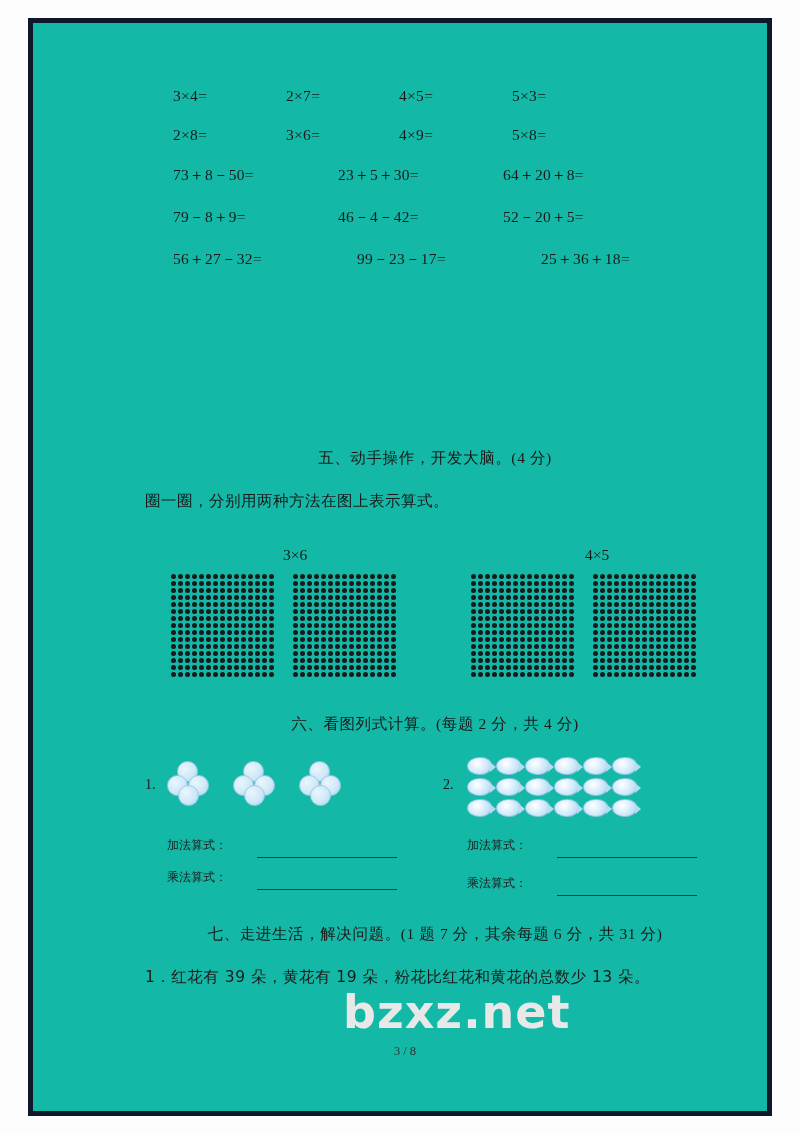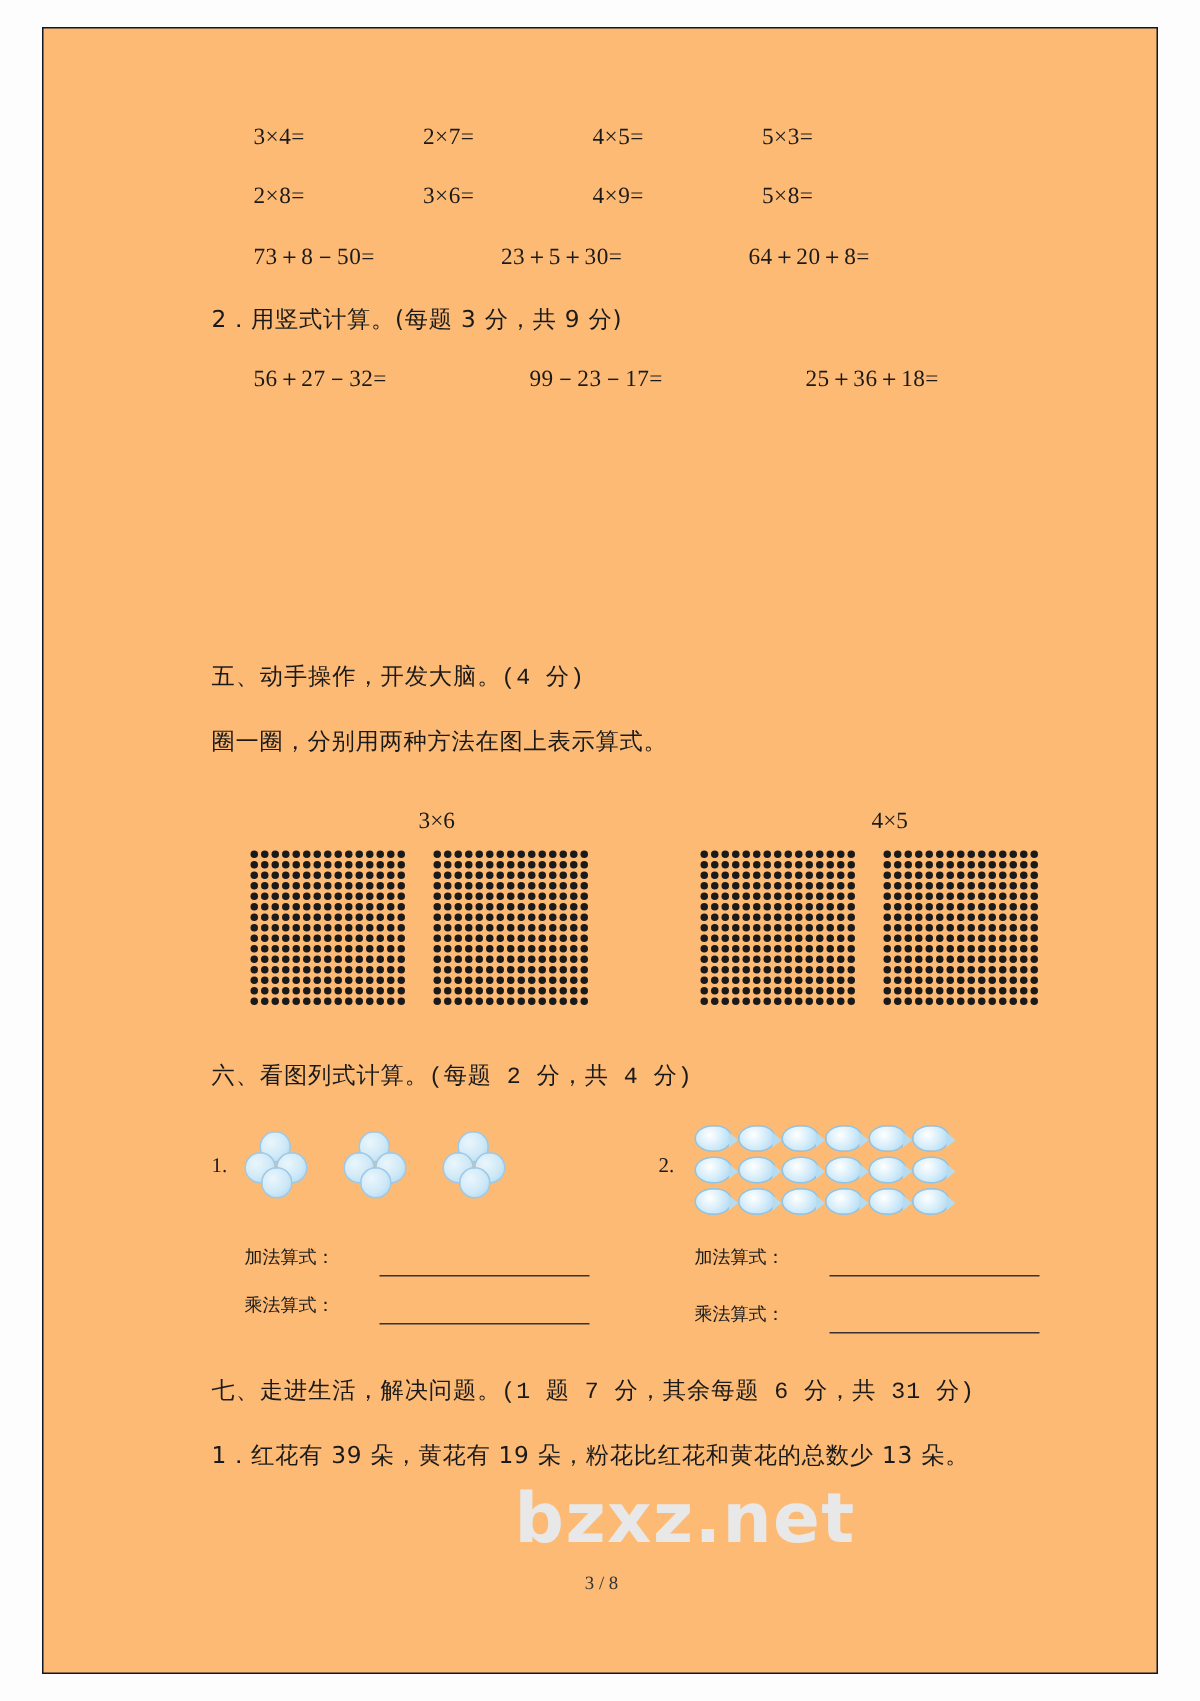--- a/index.html
+++ b/index.html
@@ -21,22 +21,22 @@
     width: 800px;
     height: 1134px;
     background: #fdfdfd;
   }
   .page-inner {
     position: absolute;
     left: 28px;
     top: 18px;
     width: 744px;
     height: 1098px;
-    background: #fdba74;
-    border: 1px solid #0f172a;
+    background: #14b8a6;
+    border: 5px solid #0f172a;
     box-sizing: border-box;
   }
   .content {
     position: absolute;
     left: 112px;
     top: 60px;
     width: 580px;
   }
   .eq {
     font-family: "Liberation Serif", serif;
@@ -44,23 +44,24 @@
     letter-spacing: 0.3px;
     white-space: nowrap;
   }
   .cn {
     font-family: "DejaVu Sans", sans-serif;
     font-size: 15.5px;
     letter-spacing: 0.5px;
     white-space: nowrap;
   }
   .heading {
-    font-family: Liberation Mono, monospace;
+    font-family: Liberation Serif, serif;
     font-size: 15.5px;
     letter-spacing: 0.6px;
+    text-align: center;
   }
 
   
   .oral {
     margin-top: 4px;
   }
   .oral-row {
     display: flex;
     margin-bottom: 21px;
   }
@@ -256,23 +257,27 @@
           <div class="cell eq">2×8=</div>
           <div class="cell eq">3×6=</div>
           <div class="cell eq">4×9=</div>
           <div class="cell eq">5×8=</div>
         </div>
         <div class="oral-row r3">
           <div class="cell eq">73＋8－50=</div>
           <div class="cell eq">23＋5＋30=</div>
           <div class="cell eq">64＋20＋8=</div>
         </div>
+        <div class="oral-row r4">
+          <div class="cell eq">79－8＋9=</div>
+          <div class="cell eq">46－4－42=</div>
+          <div class="cell eq">52－20＋5=</div>
+        </div>
       </div>
 
-      <div class="sec2-title cn">2．用竖式计算。(每题 3 分，共 9 分)</div>
       <div class="vert-row">
         <div class="cell eq">56＋27－32=</div>
         <div class="cell eq">99－23－17=</div>
         <div class="cell eq">25＋36＋18=</div>
       </div>
 
       <div class="sec5" style="margin-top:178px;">
         <div class="heading">五、动手操作，开发大脑。(4 分)</div>
         <div class="sec5-sub cn">圈一圈，分别用两种方法在图上表示算式。</div>
 

